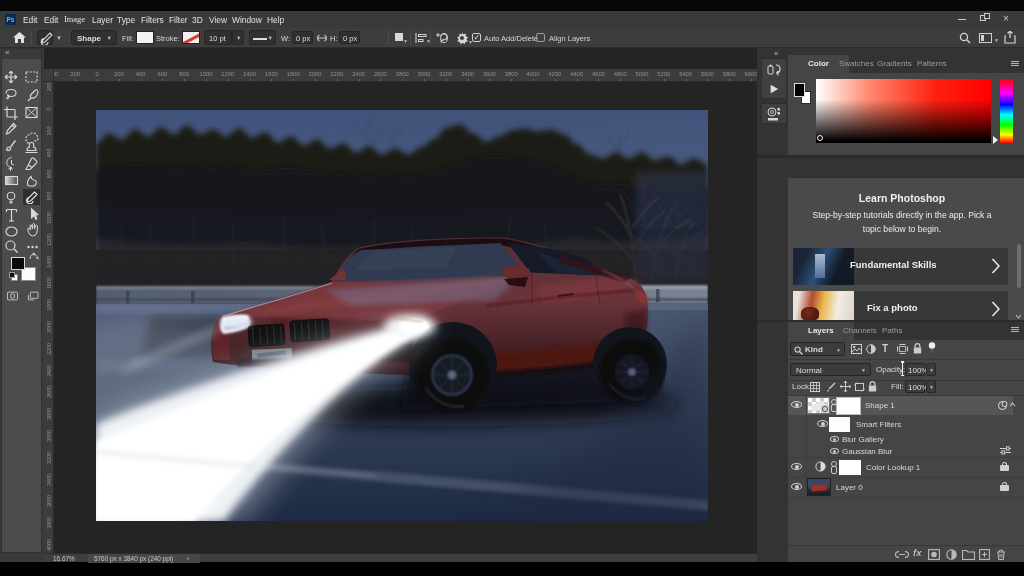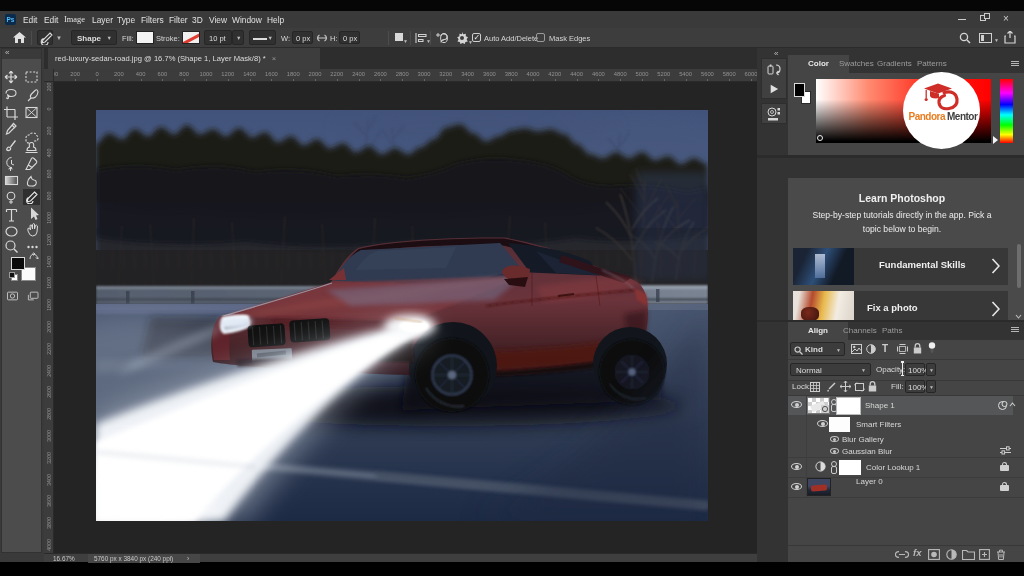--- a/index.html
+++ b/index.html
@@ -126,21 +126,21 @@
       </svg>
     <svg style="position:absolute;left:456px;top:4px;" width="12" height="12" viewBox="0 0 12 12">
         <path d="M6 0 L7.2 2.2 L9.8 1.8 L9.8 4.2 L12 5.2 L10.6 7.2 L11.8 9.4 L9.4 9.9 L8.8 12 L6.6 11 L4.4 12 L3.8 9.9 L1.4 9.4 L2.6 7.2 L1.2 5.2 L3.4 4.2 L3.4 1.8 L6 2.2 Z" fill="#d4d4d4"></path>
         <circle cx="6" cy="6" r="2" fill="#3d3d3d"></circle>
       </svg>
       <span style="position:absolute;left:468px;top:11px;font-size:5px;color:#bbb;">▼︎</span>
     <div style="position:absolute;left:472px;top:5px;width:9px;height:9px;border:1px solid #cfcfcf;border-radius:2px;"></div>
       <span style="position:absolute;left:473.5px;top:5px;color:#efefef;font-size:8px;">✓︎</span>
     <span style="position:absolute;left:484px;top:6px;">Auto Add/Delete</span>
     <div style="position:absolute;left:536px;top:5px;width:9px;height:9px;border:1px solid #9a9a9a;border-radius:2px;"></div>
-    <span style="position:absolute;left:549px;top:6px;">Mask Edges</span>
+    <span style="position:absolute;left:549px;top:6px;">Align Layers</span>
     <svg style="position:absolute;left:959px;top:4px;" width="12" height="12" viewBox="0 0 12 12">
         <circle cx="5" cy="5" r="3.6" stroke="#d6d6d6" fill="none" stroke-width="1.3"></circle>
         <path d="M8 8 L11 11" stroke="#d6d6d6" stroke-width="1.5"></path>
       </svg>
     <div style="position:absolute;left:979px;top:5px;width:13px;height:10px;border:1px solid #d0d0d0;"></div>
     <div style="position:absolute;left:981px;top:7px;width:3px;height:6px;background:#d0d0d0;"></div>
     <span style="position:absolute;left:994px;top:9px;font-size:5px;color:#bbb;">▼︎</span>
     <svg style="position:absolute;left:1004px;top:3px;" width="12" height="13" viewBox="0 0 12 13">
         <path d="M6 0 L6 7 M3.5 2.5 L6 0 L8.5 2.5" stroke="#d6d6d6" fill="none" stroke-width="1.2"></path>
         <path d="M2 5 H1 V12 H11 V5 H10" stroke="#d6d6d6" fill="none" stroke-width="1.2"></path>
@@ -225,23 +225,20 @@
         <rect x="0.5" y="1.5" width="13" height="10" rx="1" stroke-width="1.1"></rect>
         <circle cx="7" cy="6.5" r="2.8" stroke-width="1.1"></circle>
       </svg>
     <svg style="position:absolute;left:27px;top:243px;" width="12" height="10" viewBox="0 0 14 13" fill="none" stroke="#cfcfcf">
         <rect x="3.5" y="1.5" width="10" height="8" rx="1" stroke-width="1.1"></rect>
         <path d="M1 5 V11.5 H8" stroke-width="1.1"></path>
       </svg>
   </div>
 
   <div class="abs" id="docarea">
-    <div id="tabbar">
-        <div id="tab">red-luxury-sedan-road.jpg @ 16.7% (Shape 1, Layer Mask/8) * <span style="color:#999;margin-left:4px;">×</span></div>
-      </div>
     <div id="ruler-t">
         <span style="position:absolute;left:0.3999999999999986px;top:2px;width:18px;text-align:center;">400</span>
         <span style="position:absolute;left:9.399999999999999px;top:10px;width:1px;height:3px;background:#666;"></span>
         <span style="position:absolute;left:14.849999999999998px;top:11.5px;width:1px;height:1.5px;background:#555;"></span>
         <span style="position:absolute;left:20.299999999999997px;top:11.5px;width:1px;height:1.5px;background:#555;"></span>
         <span style="position:absolute;left:25.75px;top:11.5px;width:1px;height:1.5px;background:#555;"></span>
         <span style="position:absolute;left:22.2px;top:2px;width:18px;text-align:center;">200</span>
         <span style="position:absolute;left:31.2px;top:10px;width:1px;height:3px;background:#666;"></span>
         <span style="position:absolute;left:36.65px;top:11.5px;width:1px;height:1.5px;background:#555;"></span>
         <span style="position:absolute;left:42.1px;top:11.5px;width:1px;height:1.5px;background:#555;"></span>
@@ -676,42 +673,42 @@
       <div style="position:absolute;left:205px;top:63px;width:0;height:0;border-left:5px solid #f5f5f5;border-top:4px solid transparent;border-bottom:4px solid transparent;"></div>
     </div>
 
     <div style="position:absolute;left:0px;top:107px;width:267px;height:3px;background:#2b2b2b;"></div>
     <div class="pbody" style="top:130px;height:142px;background:#4a4a4a;color:#f0f0f0;">
       <div style="position:absolute;left:0px;top:31px;width:228px;text-align:center;font-size:8.6px;line-height:13.5px;color:#ededed;">Step-by-step tutorials directly in the app. Pick a<br>topic below to begin.</div>
       <div style="position:absolute;left:0;top:14px;width:228px;text-align:center;font-size:10.5px;font-weight:bold;">Learn Photoshop</div>
       <div style="position:absolute;left:5px;top:70px;width:215px;height:37px;background:#383838;">
         <div style="position:absolute;left:0;top:0;width:61px;height:37px;background:linear-gradient(115deg,#1a2435 20%,#2e4f78 45%,#121a26 70%);"></div>
         <div style="position:absolute;left:22px;top:6px;width:10px;height:24px;background:linear-gradient(#cfd8ea,#5a79a8);opacity:.8;"></div>
-        <div style="position:absolute;left:86px;top:11px;font-size:9.5px;font-weight:bold;">Fundamental Skills</div>
+        <div style="position:absolute;left:57px;top:11px;font-size:9.5px;font-weight:bold;">Fundamental Skills</div>
         <svg style="position:absolute;right:8px;top:10px;" width="9" height="16" viewBox="0 0 9 16">
             <path d="M1.5 1 L8 8 L1.5 15" stroke="#e8e8e8" stroke-width="1.6" fill="none"></path>
           </svg>
       </div>
       <div style="position:absolute;left:5px;top:113px;width:215px;height:37px;background:#383838;">
         <div style="position:absolute;left:0;top:0;width:61px;height:37px;background:linear-gradient(100deg,#e8e2da 10%,#b44a2e 30%,#e8b84a 48%,#f2ece2 70%,#d8d2c8);"></div>
         <div style="position:absolute;left:8px;top:16px;width:18px;height:14px;background:radial-gradient(circle at 40% 40%,#7a2a1a,#3a1410);border-radius:40%;"></div>
         <div style="position:absolute;left:74px;top:11px;font-size:9.5px;font-weight:bold;">Fix a photo</div>
         <svg style="position:absolute;right:8px;top:10px;" width="9" height="16" viewBox="0 0 9 16">
             <path d="M1.5 1 L8 8 L1.5 15" stroke="#e8e8e8" stroke-width="1.6" fill="none"></path>
           </svg>
       </div>
       <div style="position:absolute;right:3px;top:66px;width:4px;height:44px;background:#6e6e6e;border-radius:2px;"></div>
       <svg style="position:absolute;right:2px;top:136px;" width="7" height="5" viewBox="0 0 7 5">
           <path d="M1 1 L3.5 4 L6 1" stroke="#bdbdbd" stroke-width="1.1" fill="none"></path>
         </svg>
     </div>
 
     <div style="position:absolute;left:0px;top:272px;width:267px;height:2px;background:#2b2b2b;"></div>
     <div class="panel-tabbar" style="top:274px;height:18px;">
-      <div class="ptab act" style="left:0;top:0px;font-weight:bold;">Align</div>
+      <div class="ptab act" style="left:0;top:0px;font-weight:bold;">Layers</div>
       <div class="ptab" style="left:35px;top:0px;">Channels</div>
       <div class="ptab" style="left:74px;top:0px;">Paths</div>
       <div class="hamb" style="top:5px;"></div>
     </div>
     <div class="pbody" id="layersbody" style="top:292px;height:222px;background:#454545;color:#d8d8d8;font-size:8px;">
 
       <div class="obox" style="left:2px;top:2px;width:55px;height:14px;background:#3c3c3c;">
         <svg style="position:absolute;left:3px;top:3px;" width="9" height="9" viewBox="0 0 9 9">
             <circle cx="3.6" cy="3.6" r="2.6" stroke="#ccc" fill="none" stroke-width="1.2"></circle>
             <path d="M5.8 5.8 L8.5 8.5" stroke="#ccc" stroke-width="1.3"></path>
@@ -826,21 +823,21 @@
         </svg>
       <div class="clip8" style="left:43px;top:121px;"></div>
       <div style="position:absolute;left:51px;top:120px;width:22px;height:15px;background:#fff;"></div>
       <span style="position:absolute;left:78px;top:123px;">Color Lookup 1</span>
       <div class="lock" style="left:212px;top:121px;"></div>
       <div style="position:absolute;left:0;top:137px;width:236px;height:1px;background:#3c3c3c;"></div>
       <div class="eye" style="left:3px;top:143px;"></div>
       <div style="position:absolute;left:20px;top:139px;width:22px;height:16px;background:linear-gradient(#3d4560 45%,#202838 70%,#181c26);overflow:hidden;outline:1px solid #222;">
           <div style="position:absolute;left:3px;top:6px;width:16px;height:6px;background:#a03026;border-radius:2px;transform:rotate(-4deg);"></div>
         </div>
-      <span style="position:absolute;left:48px;top:137px;margin-left:20px;">Layer 0</span>
+      <span style="position:absolute;left:48px;top:143px;">Layer 0</span>
       <div class="lock" style="left:212px;top:141px;"></div>
       <div style="position:absolute;left:0;top:157px;width:236px;height:1px;background:#3c3c3c;"></div>
       <div style="position:absolute;left:18px;top:56px;width:1px;height:101px;background:#3e3e3e;"></div>
 
       <div style="position:absolute;left:0;top:205px;width:236px;height:17px;background:#454545;border-top:1px solid #383838;">
         <svg style="position:absolute;left:107px;top:5px;" width="14" height="7" viewBox="0 0 14 7">
             <path d="M4 0.8 A2.8 2.8 0 1 0 4 6.2 M10 0.8 A2.8 2.8 0 1 1 10 6.2 M4 3.5 H10" stroke="#b9b9b9" fill="none" stroke-width="1.2"></path>
           </svg>
         <span style="position:absolute;left:125px;top:1px;font-size:9.5px;font-style:italic;font-weight:bold;color:#b9b9b9;">fx</span>
         <svg style="position:absolute;left:140px;top:3px;" width="12" height="11" viewBox="0 0 12 11">
@@ -858,24 +855,13 @@
             <rect x="0.6" y="0.6" width="9.8" height="9.8" stroke="#b9b9b9" fill="none" stroke-width="1.1"></rect>
             <path d="M5.5 3 V8 M3 5.5 H8" stroke="#b9b9b9" stroke-width="1.1"></path>
           </svg>
         <svg style="position:absolute;left:208px;top:3px;" width="10" height="11" viewBox="0 0 10 11">
             <path d="M1 3 H9 M2 3 L2.6 10.5 H7.4 L8 3 M3.5 3 V1.2 H6.5 V3 M4 5 V8.5 M6 5 V8.5" stroke="#b9b9b9" fill="none" stroke-width="1"></path>
           </svg>
       </div>
     </div>
   </div>
 
-  <div class="abs" style="left:903px;top:72px;width:77px;height:77px;background:#fff;border-radius:50%;overflow:hidden;">
-    <svg width="77" height="77" viewBox="0 0 77 77">
-      <path d="M21 16.5 L35 11.5 L49 16.5 L35 21.5 Z" fill="#cf2e28"></path>
-      <path d="M27 19 L27 23.5 Q27 26.5 33 26.5 L36 26 L36 21.8 Z" fill="#cf2e28"></path>
-      <path d="M23.2 18 L23.2 26" stroke="#cf2e28" stroke-width="1.3"></path>
-      <circle cx="23.2" cy="27.5" r="1.6" fill="#cf2e28"></circle>
-      <path d="M41 20.5 Q52.5 18 54 27 Q55 35 46 36.5 Q37 38 36 30.5 Q35.5 25.5 41.5 23.5" fill="none" stroke="#cf2e28" stroke-width="3.2" stroke-linecap="round"></path>
-      <text x="5.5" y="47.5" font-family="Liberation Sans,sans-serif" font-size="10" font-weight="bold" fill="#e87d20" letter-spacing="-0.5">Pandora</text>
-      <text x="44" y="47.5" font-family="Liberation Sans,sans-serif" font-size="10" font-weight="bold" fill="#3f3f3f" letter-spacing="-0.5">Mentor</text>
-    </svg>
-  </div>
 </div>
 
 </body></html>

